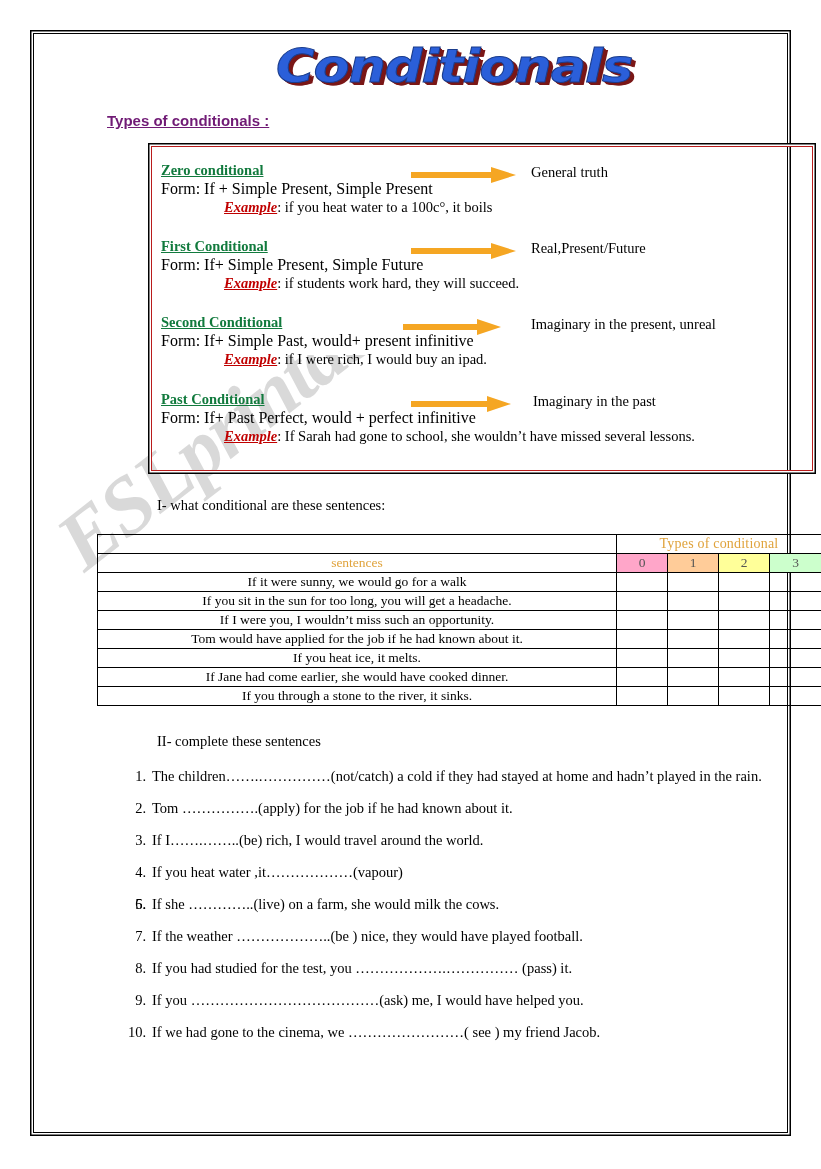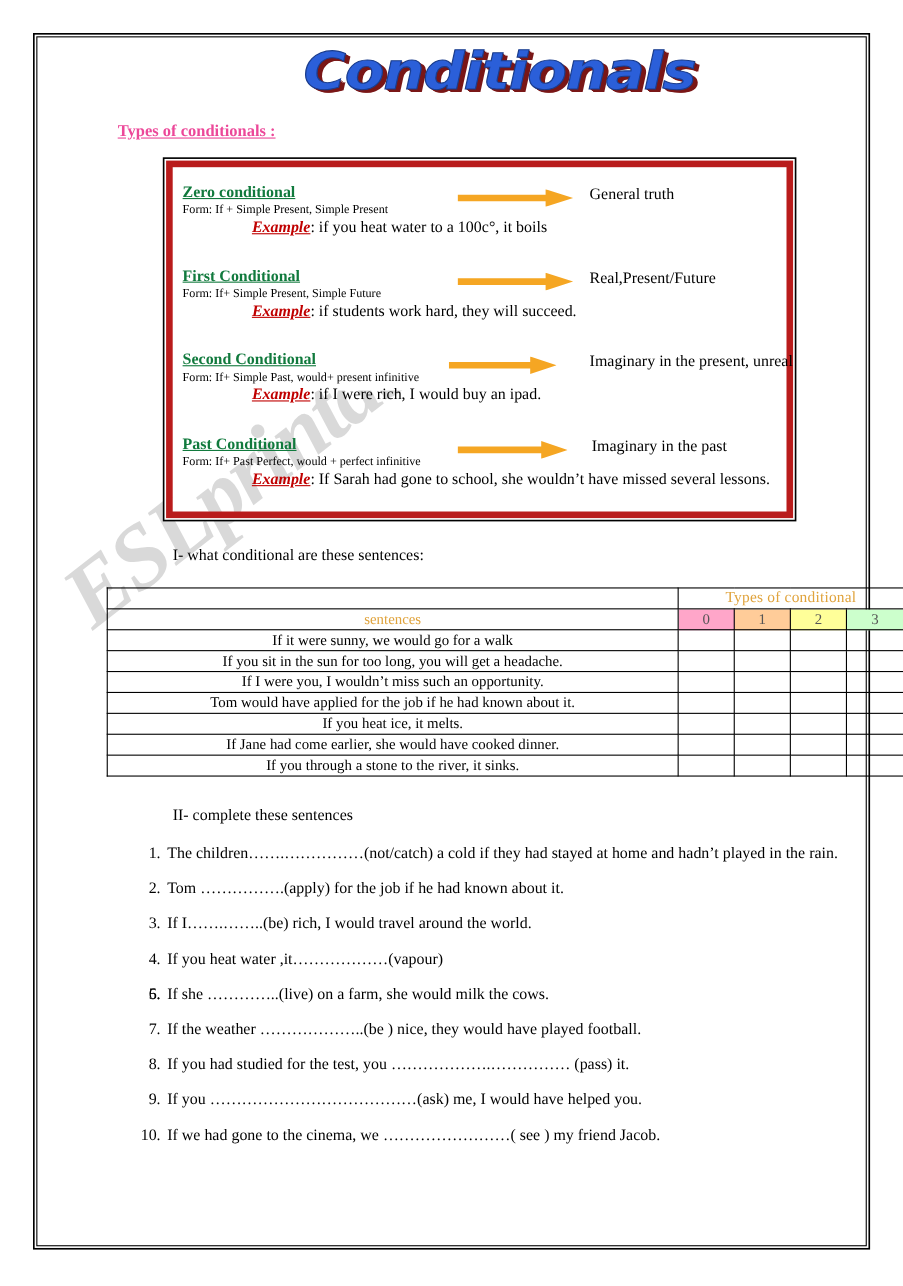--- a/index.html
+++ b/index.html
@@ -90,55 +90,55 @@
        3px 3px 0 #7a1717,
        4px 3px 0 #7a1717;
     transform: scaleX(1.12);
   }
 
   
   #types-heading {
     position: absolute;
     left: 63px;
     top: 112px;
-    font-family: Liberation Serif, serif;
+    font-family: Liberation Sans, sans-serif;
     font-weight: bold;
     font-size: 15px;
-    color: #ec4899;
+    color: #701a75;
     text-decoration: underline;
   }
 
   
   #info-box {
     position: absolute;
     left: 107px;
     top: 146px;
-    width: 570px;
+    width: 662px;
     height: 325px;
-    border: 6px solid #b91c1c;
+    border: 1px solid #b91c1c;
     box-shadow: 0 0 0 1.5px #fff, 0 0 0 3px #000;
     box-sizing: border-box;
     background: transparent;
     padding-left: 32px;
   }
   .cond-block {
     position: absolute;
     left: 9px;
     width: 605px;
   }
   .cond-title {
     font-family: "Liberation Serif", "DejaVu Serif", serif;
     font-weight: bold;
     font-size: 14.5px;
     color: #117a3d;
     text-decoration: underline;
     display: inline-block;
   }
   .cond-form {
-    font-size: 11px;
+    font-size: 16px;
     line-height: 1.15;
     margin-top: 1px;
   }
   .cond-example {
     font-size: 14.5px;
     margin-top: 1px;
     padding-left: 63px;
     line-height: 1.15;
   }
   .ex-label {

